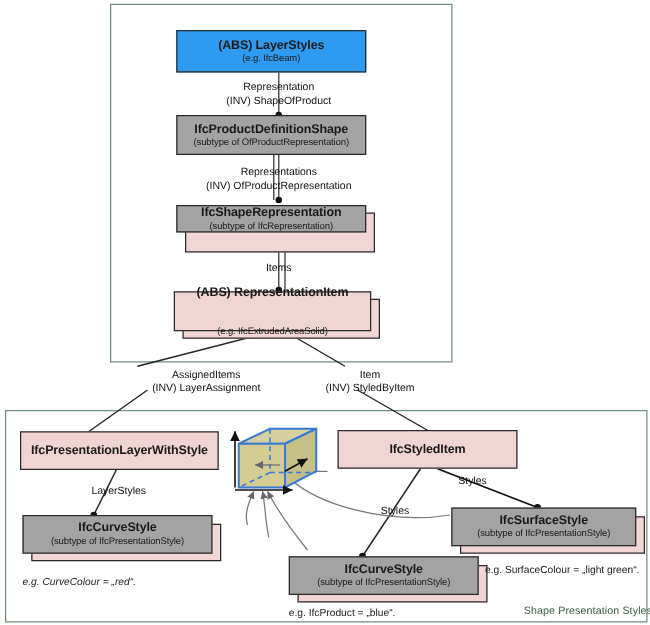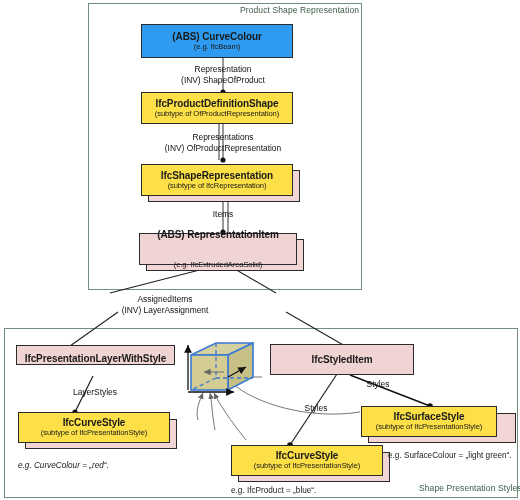--- a/index.html
+++ b/index.html
@@ -24,42 +24,41 @@
 
   
   .node{
     position:absolute;box-sizing:border-box;border:1.3px solid #2b2b2b;
     display:flex;flex-direction:column;align-items:center;justify-content:center;
     text-align:center;line-height:1.12;
   }
   .node .t1{font-size:10px;font-weight:bold;letter-spacing:-.1px;}
   .node .t2{font-size:7.6px;font-weight:normal;margin-top:1px;letter-spacing:-.1px;}
   .n-blue{background:#2e9bf0;}
-  .n-red{background:#fde047;}
+  .n-red{background:#a3a3a3;}
   .n-pink{background:#f0d3d3;gap:20px;}
   .shadow{
     position:absolute;background:#f2d6d6;border:1.3px solid #2b2b2b;box-sizing:border-box;
   }
 
   
   .elabel{
     position:absolute;font-size:8.4px;color:#111;text-align:center;white-space:nowrap;
     line-height:1.25;
   }
   .note{
     position:absolute;font-size:8.2px;color:#222;white-space:nowrap;
   }
 </style>
 </head>
 <body>
 
 <div class="stage">
 
   <div class="panel" style="left:88px;top:3px;width:272px;height:285px;"></div>
-  <div class="panel-title" style="left:240px;top:5px;">Product Shape Representation</div>
 
   <div class="panel" style="left:4px;top:328px;width:512px;height:168px;"></div>
   <div class="panel-title" style="left:419px;top:483px;">Shape Presentation Styles</div>
 
   <svg class="lines" viewBox="0 0 520 500" xmlns="http://www.w3.org/2000/svg">
     <defs>
       <marker id="arrowBlack" markerWidth="7" markerHeight="7" refX="6" refY="3" orient="auto">
         <path d="M0,0 L6,3 L0,6 z" fill="#111"></path>
       </marker>
       <marker id="arrowGray" markerWidth="7" markerHeight="7" refX="6" refY="3" orient="auto">
@@ -114,78 +113,80 @@
 
       <line x1="188" y1="390" x2="188" y2="345" stroke="#111" stroke-width="1.3" marker-end="url(#arrowBlack)"></line>
       <line x1="188" y1="392" x2="234" y2="392" stroke="#111" stroke-width="1.3" marker-end="url(#arrowBlack)"></line>
       <line x1="228" y1="377" x2="246" y2="367" stroke="#111" stroke-width="1.3" marker-end="url(#arrowBlack)"></line>
 
       <line x1="224" y1="372" x2="204" y2="372" stroke="#777" stroke-width="1.1" marker-end="url(#arrowGray)"></line>
     </g>
   </svg>
 
   <div class="node n-blue" style="left:141px;top:24px;width:152px;height:34px;">
-    <div class="t1">(ABS) CurveColour</div>
+    <div class="t1">(ABS) LayerStyles</div>
     <div class="t2">(e.g. IfcBeam)</div>
   </div>
 
   <div class="node n-red" style="left:141px;top:92px;width:152px;height:32px;">
     <div class="t1">IfcProductDefinitionShape</div>
     <div class="t2">(subtype of OfProductRepresentation)</div>
   </div>
 
   <div class="shadow" style="left:148px;top:170px;width:152px;height:32px;"></div>
-  <div class="node n-red" style="left:141px;top:164px;width:152px;height:32px;">
+  <div class="node n-red" style="left:141px;top:164px;width:152px;height:22px;">
     <div class="t1">IfcShapeRepresentation</div>
     <div class="t2">(subtype of IfcRepresentation)</div>
   </div>
 
   <div class="shadow" style="left:146px;top:239px;width:158px;height:32px;"></div>
   <div class="node n-pink" style="left:139px;top:233px;width:158px;height:32px;">
     <div class="t1">(ABS) RepresentationItem</div>
     <div class="t2">(e.g. IfcExtrudedAreaSolid)</div>
   </div>
 
-  <div class="node n-pink" style="left:16px;top:345px;width:159px;height:20px;justify-content:flex-end;">
+  <div class="node n-pink" style="left:16px;top:345px;width:159px;height:31px;">
     <div class="t1">IfcPresentationLayerWithStyle</div>
   </div>
 
   <div class="node n-pink" style="left:270px;top:344px;width:144px;height:31px;">
     <div class="t1">IfcStyledItem</div>
   </div>
 
   <div class="shadow" style="left:25px;top:419px;width:152px;height:30px;"></div>
   <div class="node n-red" style="left:18px;top:412px;width:152px;height:31px;">
     <div class="t1">IfcCurveStyle</div>
     <div class="t2">(subtype of IfcPresentationStyle)</div>
   </div>
 
   <div class="shadow" style="left:238px;top:452px;width:152px;height:30px;"></div>
   <div class="node n-red" style="left:231px;top:445px;width:152px;height:31px;">
     <div class="t1">IfcCurveStyle</div>
     <div class="t2">(subtype of IfcPresentationStyle)</div>
   </div>
 
   <div class="shadow" style="left:368px;top:413px;width:148px;height:30px;"></div>
-  <div class="node n-red" style="left:361px;top:406px;width:136px;height:31px;">
+  <div class="node n-red" style="left:361px;top:406px;width:148px;height:31px;">
     <div class="t1">IfcSurfaceStyle</div>
     <div class="t2">(subtype of IfcPresentationStyle)</div>
   </div>
 
   <div class="elabel" style="left:143px;top:64px;width:160px;white-space:pre-line;">Representation
 (INV) ShapeOfProduct</div>
 
   <div class="elabel" style="left:128px;top:132px;width:190px;white-space:pre-line;">Representations
 (INV) OfProductRepresentation</div>
 
   <div class="elabel" style="left:183px;top:209px;width:80px;">Items</div>
 
   <div class="elabel" style="left:95px;top:294px;width:140px;white-space:pre-line;">AssignedItems
 (INV) LayerAssignment</div>
 
+  <div class="elabel" style="left:226px;top:294px;width:140px;white-space:pre-line;">Item
+(INV) StyledByItem</div>
 
   <div class="elabel" style="left:50px;top:387px;width:90px;">LayerStyles</div>
 
   <div class="elabel" style="left:353px;top:379px;width:50px;">Styles</div>
 
   <div class="elabel" style="left:291px;top:403px;width:50px;">Styles</div>
 
   <div class="note" style="left:18px;top:461px;font-style:italic;">e.g. CurveColour = „red“.</div>
   <div class="note" style="left:231px;top:486px;">e.g. IfcProduct = „blue“.</div>
   <div class="note" style="left:388px;top:451px;">e.g. SurfaceColour = „light green“.</div>

